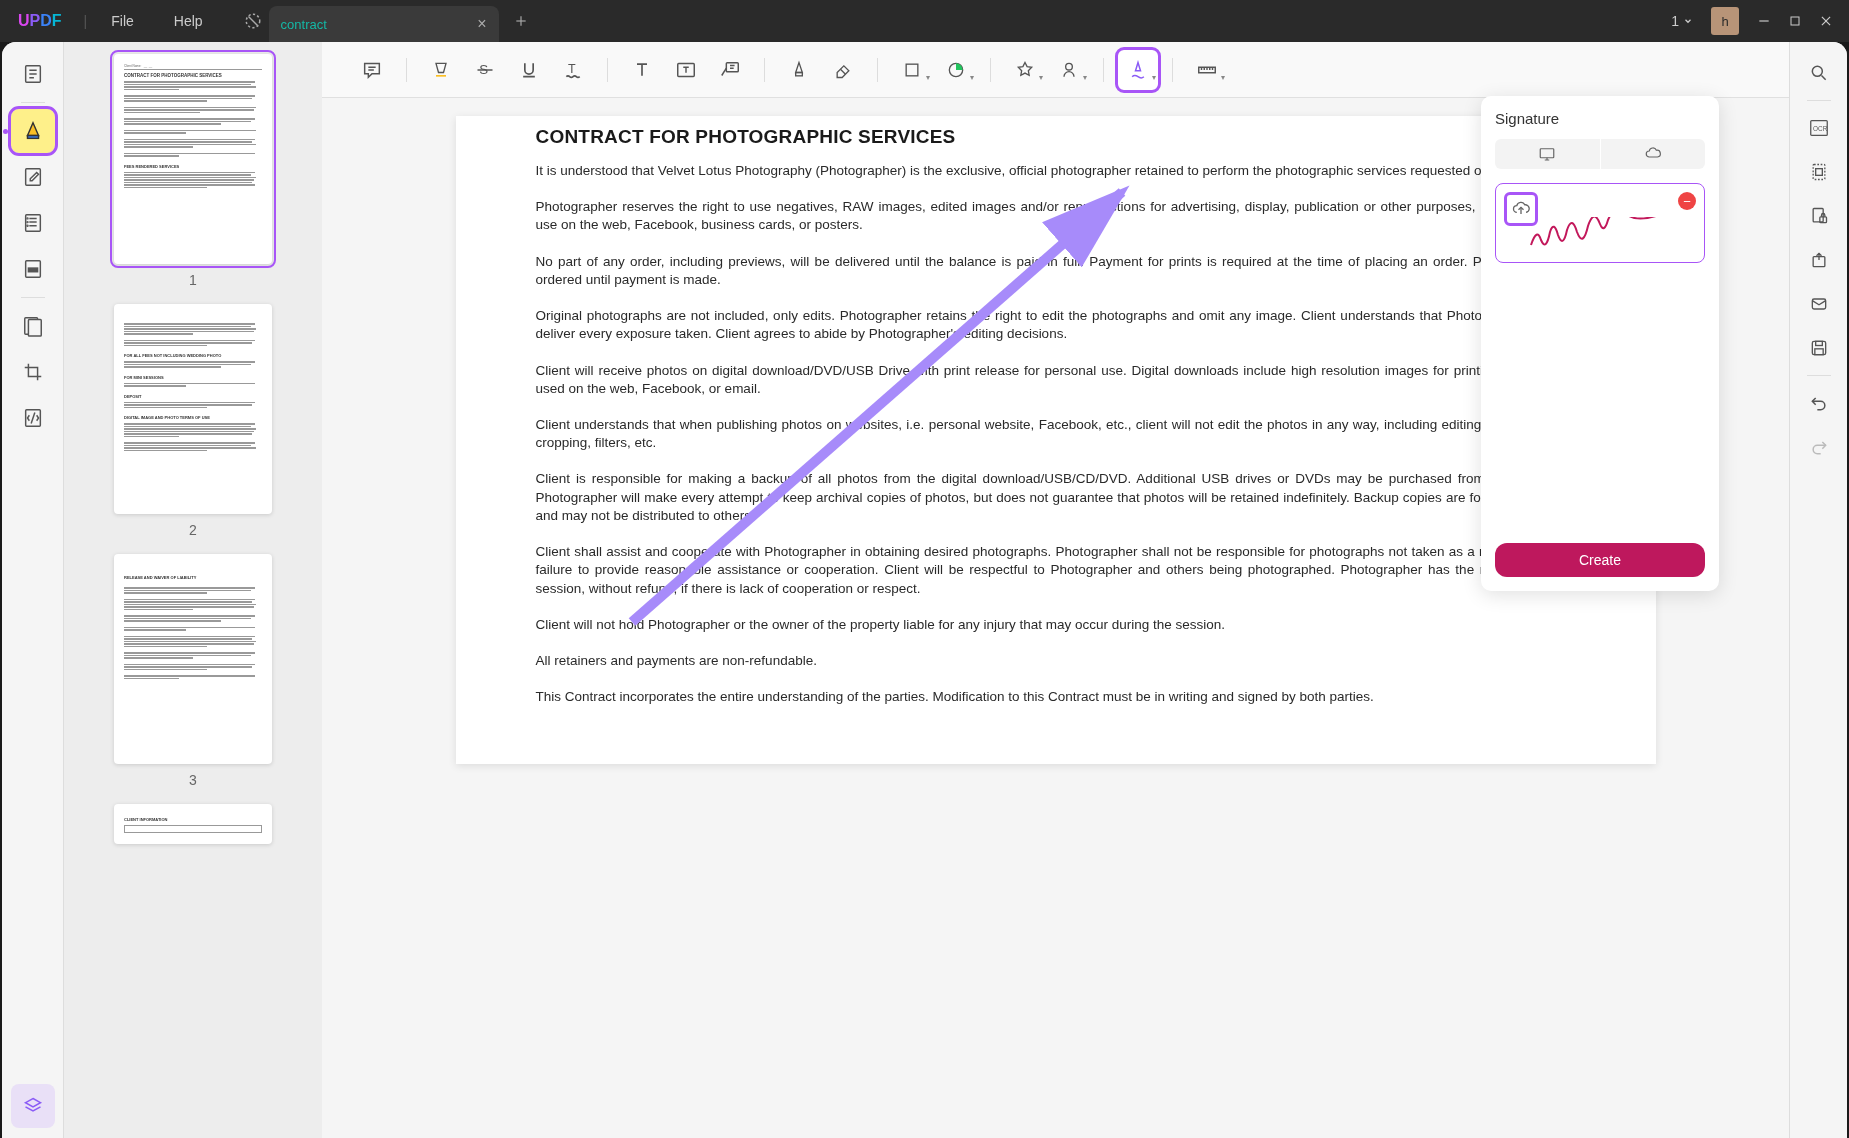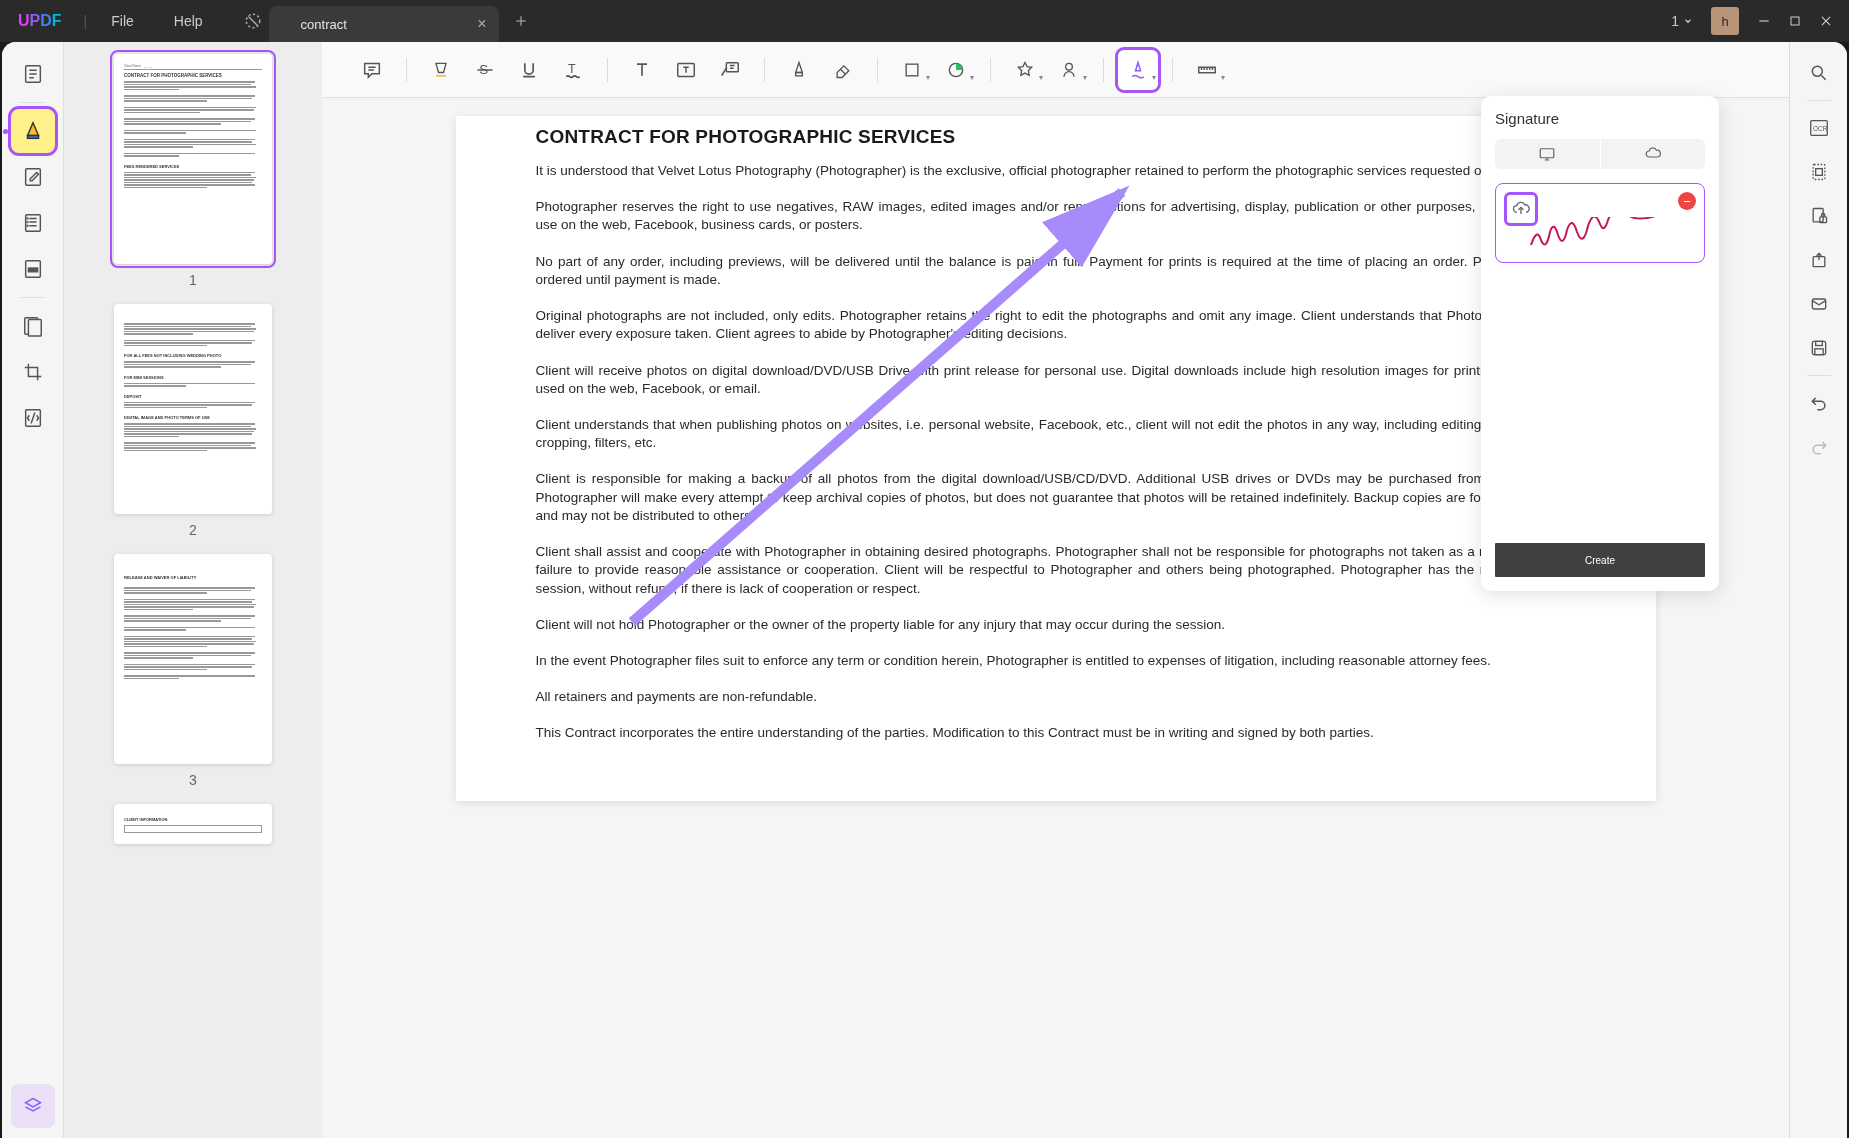--- a/index.html
+++ b/index.html
@@ -9,21 +9,21 @@
 .logo { font-weight: bold; font-size: 16px; padding: 0 18px; }
 .logo .u { color: #d946ef; }
 .logo .p { color: #8b5cf6; }
 .logo .d { color: #3b82f6; }
 .logo .f { color: #06b6d4; }
 .sep { color: #555; padding: 0 4px; }
 .menu-item { padding: 0 20px; cursor: pointer; text-align: center; }
 .tab-strip { display: flex; align-items: center; margin-left: 8px; height: 100%; }
 .tab-plus-icon { width: 32px; height: 32px; display: flex; align-items: center; justify-content: center; color: #aaa; border-radius: 4px; margin-left: 6px; cursor: pointer; }
 .tab { display: flex; align-items: center; background: #3a3a3a; border-radius: 8px 8px 0 0; height: 36px; padding: 0 12px; margin-top: 6px; min-width: 230px; }
-.tab .tab-label { flex: 1; color: #e5e5e5; font-size: 13px; margin-left: 20px; }
+.tab .tab-label { flex: 1; color: #14b8a6; font-size: 13px; }
 .tab .tab-close { color: #aaa; cursor: pointer; font-size: 16px; }
 .win-controls { margin-left: auto; display: flex; align-items: center; gap: 18px; padding-right: 16px; }
 .page-indicator { color: #ccc; font-size: 14px; display: flex; align-items: center; gap: 4px; }
 .avatar { width: 28px; height: 28px; background: #b89478; border-radius: 3px; display: flex; align-items: center; justify-content: center; color: #2a2a2a; font-size: 13px; }
 .win-btn { color: #ccc; cursor: pointer; }
 
 .main-area { display: flex; height: calc(100vh - 42px); background: #e8e8e8; border-radius: 14px 14px 0 0; margin: 0 2px; overflow: hidden; position: relative; }
 
 .left-tools { width: 62px; background: #f5f5f5; display: flex; flex-direction: column; align-items: center; padding-top: 10px; gap: 2px; border-right: 1px solid #ddd; }
 .ltool { width: 44px; height: 44px; display: flex; align-items: center; justify-content: center; border-radius: 8px; cursor: pointer; color: #555; }
@@ -56,21 +56,21 @@
 .sig-panel { position: absolute; top: 54px; right: 70px; width: 238px; background: #fff; border-radius: 10px; box-shadow: 0 4px 20px rgba(0,0,0,0.12); padding: 14px; z-index: 10; }
 .sig-title { font-size: 15px; color: #333; margin-bottom: 12px; }
 .sig-tabs { display: flex; gap: 0; margin-bottom: 14px; }
 .sig-tab { flex: 1; height: 30px; display: flex; align-items: center; justify-content: center; background: #f3f3f3; border-radius: 6px; cursor: pointer; color: #666; }
 .sig-tab:first-child { border-radius: 6px 0 0 6px; margin-right: 1px; }
 .sig-tab:last-child { border-radius: 0 6px 6px 0; }
 .sig-item { border: 1.5px solid #a855f7; border-radius: 8px; padding: 8px; position: relative; height: 80px; }
 .sig-upload { position: absolute; top: 8px; left: 8px; width: 34px; height: 34px; border: 3px solid #a855f7; border-radius: 6px; display: flex; align-items: center; justify-content: center; background: #fff; color: #666; }
 .sig-delete { position: absolute; top: 8px; right: 8px; width: 18px; height: 18px; background: #ef4444; border-radius: 50%; display: flex; align-items: center; justify-content: center; color: #fff; font-size: 13px; cursor: pointer; }
 .sig-scribble { position: absolute; bottom: 10px; left: 30px; right: 10px; }
-.sig-create { width: 100%; height: 34px; background: #404040; color: #fff; border: none; border-radius: 1px; font-size: 10px; cursor: pointer; margin-top: 280px; }
+.sig-create { width: 100%; height: 34px; background: #be185d; color: #fff; border: none; border-radius: 12px; font-size: 14px; cursor: pointer; margin-top: 280px; }
 
 .right-tools { width: 58px; background: #f5f5f5; display: flex; flex-direction: column; align-items: center; padding-top: 10px; gap: 2px; border-left: 1px solid #ddd; }
 .rtool { width: 42px; height: 42px; display: flex; align-items: center; justify-content: center; border-radius: 8px; cursor: pointer; color: #555; }
 .rtool-sep { width: 24px; height: 1px; background: #ddd; margin: 4px 0; }
 
 .arrow-annotation { position: absolute; pointer-events: none; z-index: 5; }
 
 svg { display: block; }
 </style>
 </head>
@@ -456,21 +456,20 @@
         <h1 class="doc-title">CONTRACT FOR PHOTOGRAPHIC SERVICES</h1>
         <p class="doc-para">It is understood that Velvet Lotus Photography (Photographer) is the exclusive, official photographer retained to perform the photographic services requested on this contract.</p>
         <p class="doc-para">Photographer reserves the right to use negatives, RAW images, edited images and/or reproductions for advertising, display, publication or other purposes, not restricted to use on the web, Facebook, business cards, or posters.</p>
         <p class="doc-para">No part of any order, including previews, will be delivered until the balance is paid in full. Payment for prints is required at the time of placing an order. Prints will not be ordered until payment is made.</p>
         <p class="doc-para">Original photographs are not included, only edits. Photographer retains the right to edit the photographs and omit any image. Client understands that Photographer will not deliver every exposure taken. Client agrees to abide by Photographer's editing decisions.</p>
         <p class="doc-para">Client will receive photos on digital download/DVD/USB Drive with print release for personal use. Digital downloads include high resolution images for printing and may be used on the web, Facebook, or email.</p>
         <p class="doc-para">Client understands that when publishing photos on websites, i.e. personal website, Facebook, etc., client will not edit the photos in any way, including editing the watermark, cropping, filters, etc.</p>
         <p class="doc-para">Client is responsible for making a backup of all photos from the digital download/USB/CD/DVD. Additional USB drives or DVDs may be purchased from Photographer. Photographer will make every attempt to keep archival copies of photos, but does not guarantee that photos will be retained indefinitely. Backup copies are for client use only and may not be distributed to others.</p>
         <p class="doc-para">Client shall assist and cooperate with Photographer in obtaining desired photographs. Photographer shall not be responsible for photographs not taken as a result of Client's failure to provide reasonable assistance or cooperation. Client will be respectful to Photographer and others being photographed. Photographer has the right to end the session, without refund, if there is lack of cooperation or respect.</p>
         <p class="doc-para">Client will not hold Photographer or the owner of the property liable for any injury that may occur during the session.</p>
-        <p class="doc-para">In the event Photographer files suit to enforce any term or condition herein, Photographer is entitled to expenses of litigation, including reasonable attorney fees.</p>
         <p class="doc-para">All retainers and payments are non-refundable.</p>
         <p class="doc-para">This Contract incorporates the entire understanding of the parties. Modification to this Contract must be in writing and signed by both parties.</p>
       </div>
     </div>
 
     <svg class="arrow-annotation" style="top:130px; left:300px; width:520px; height:460px;">
       <defs>
           <marker id="arrowhead" markerWidth="10" markerHeight="10" refX="8" refY="3" orient="auto">
             <polygon points="0 0, 9 3, 0 6" fill="#a78bfa"></polygon>
           </marker>

